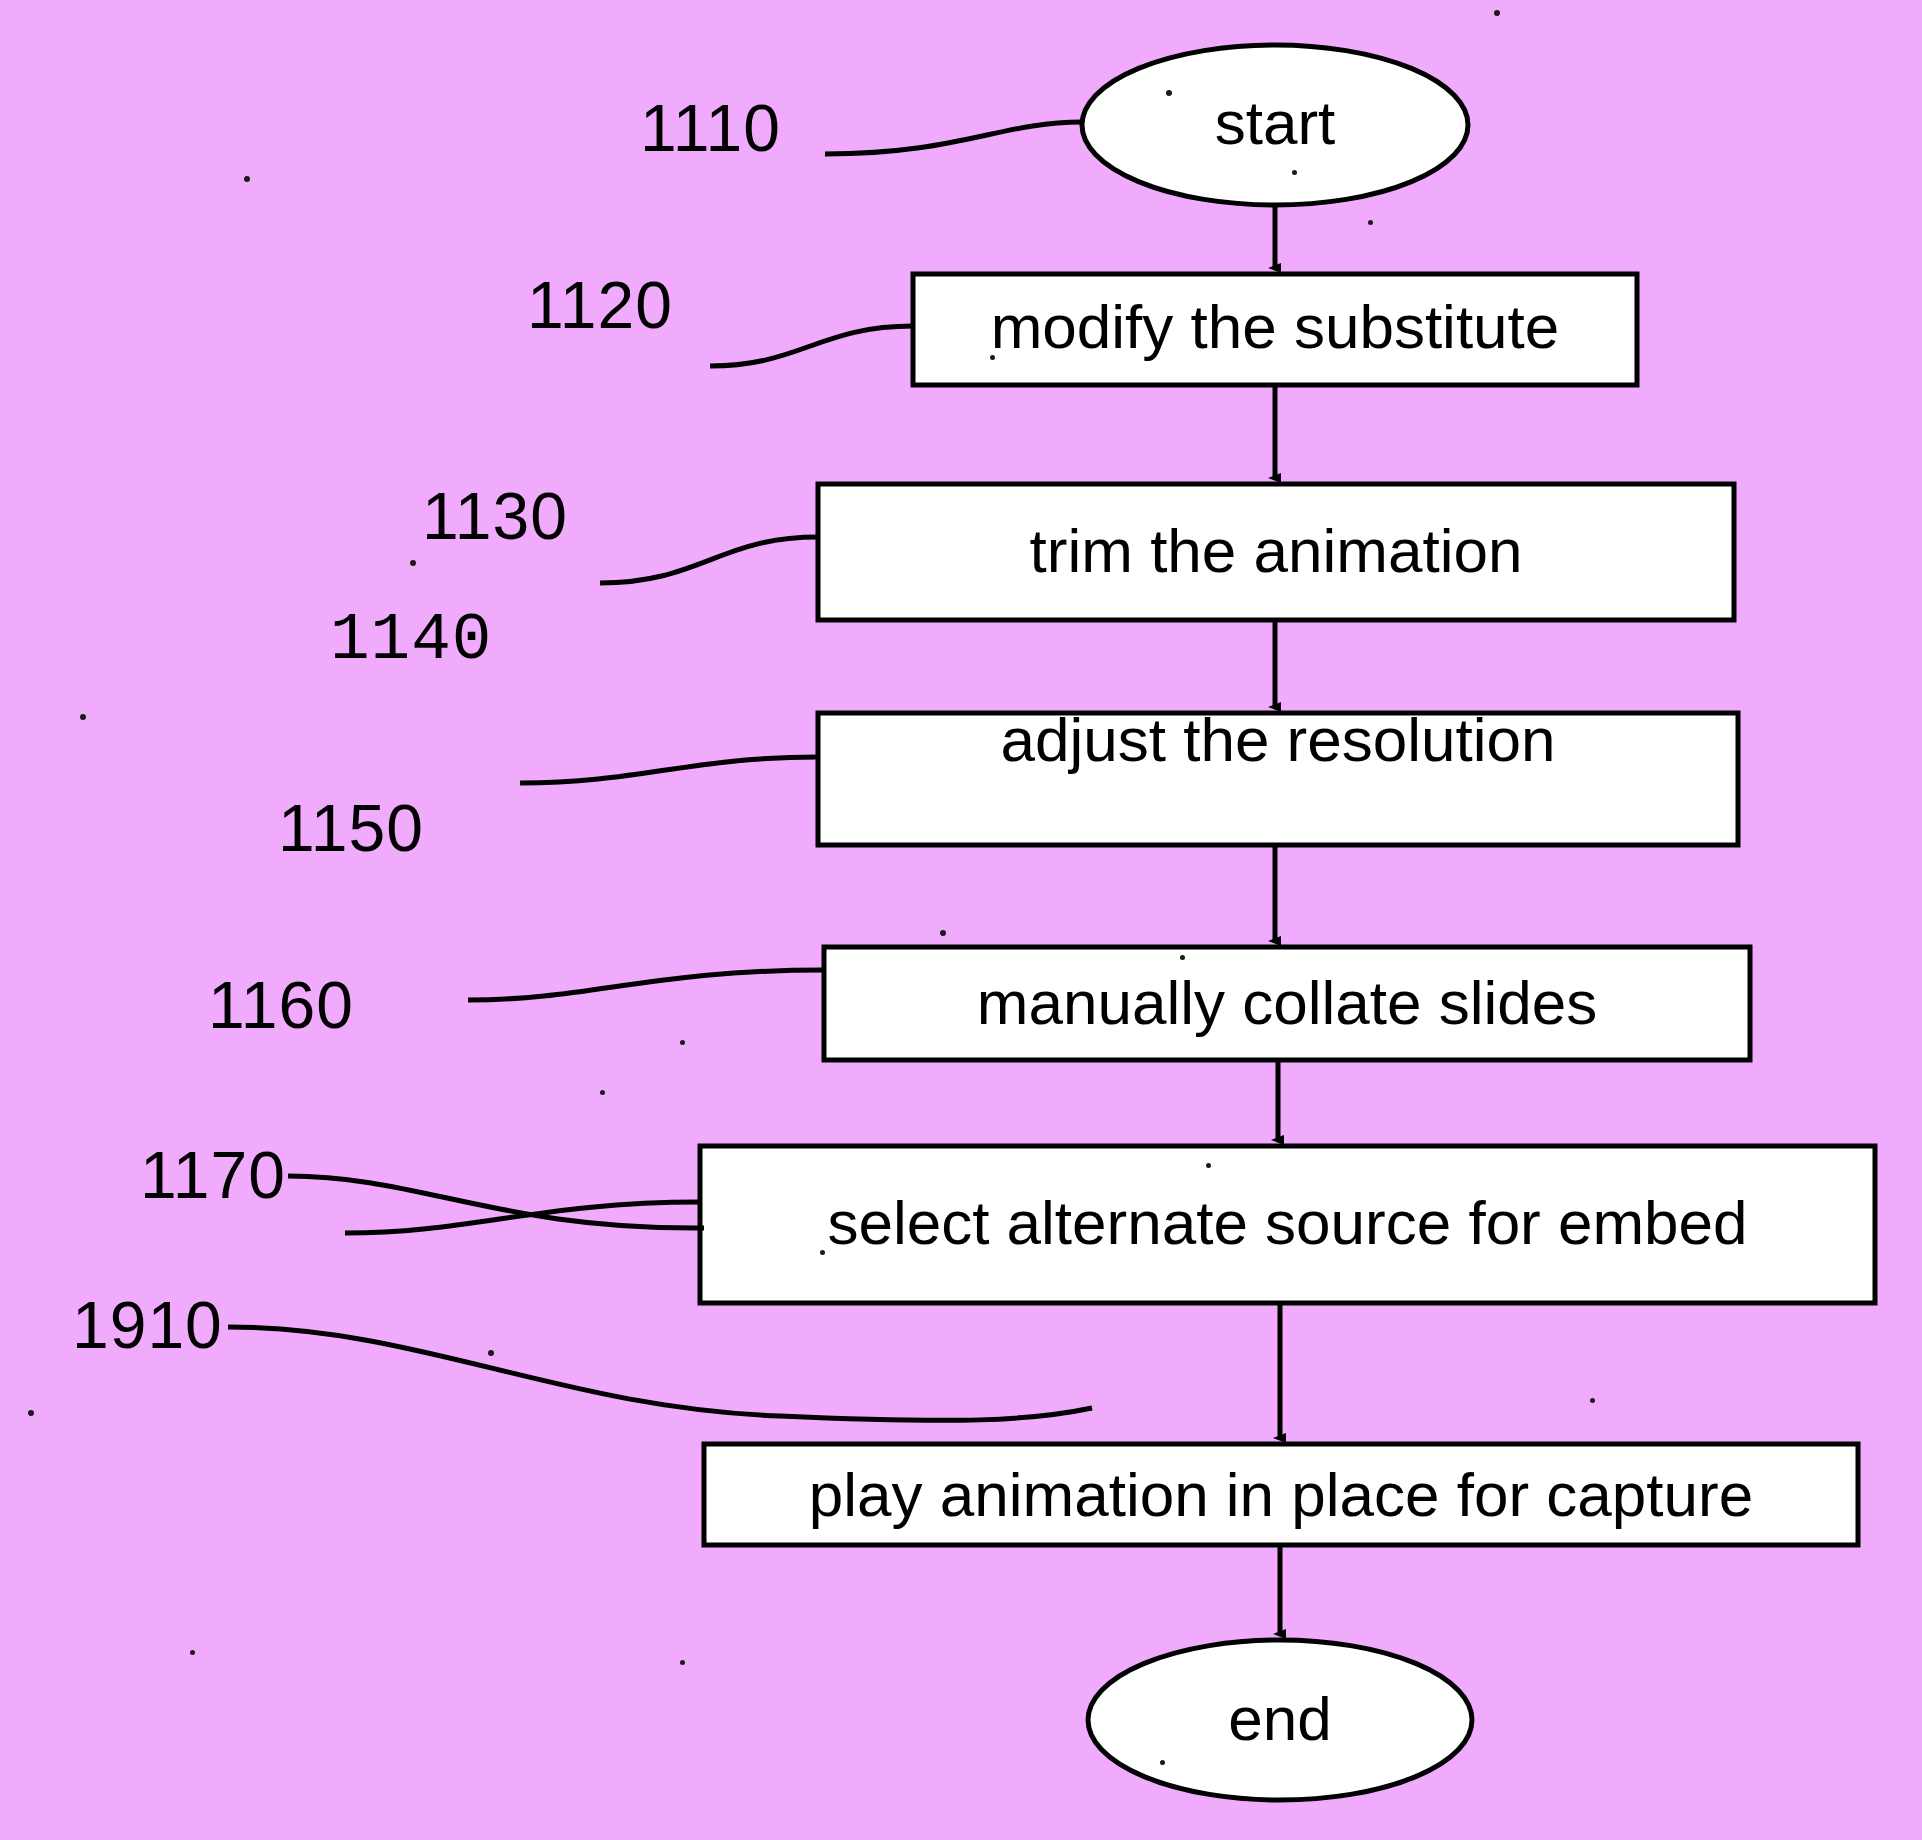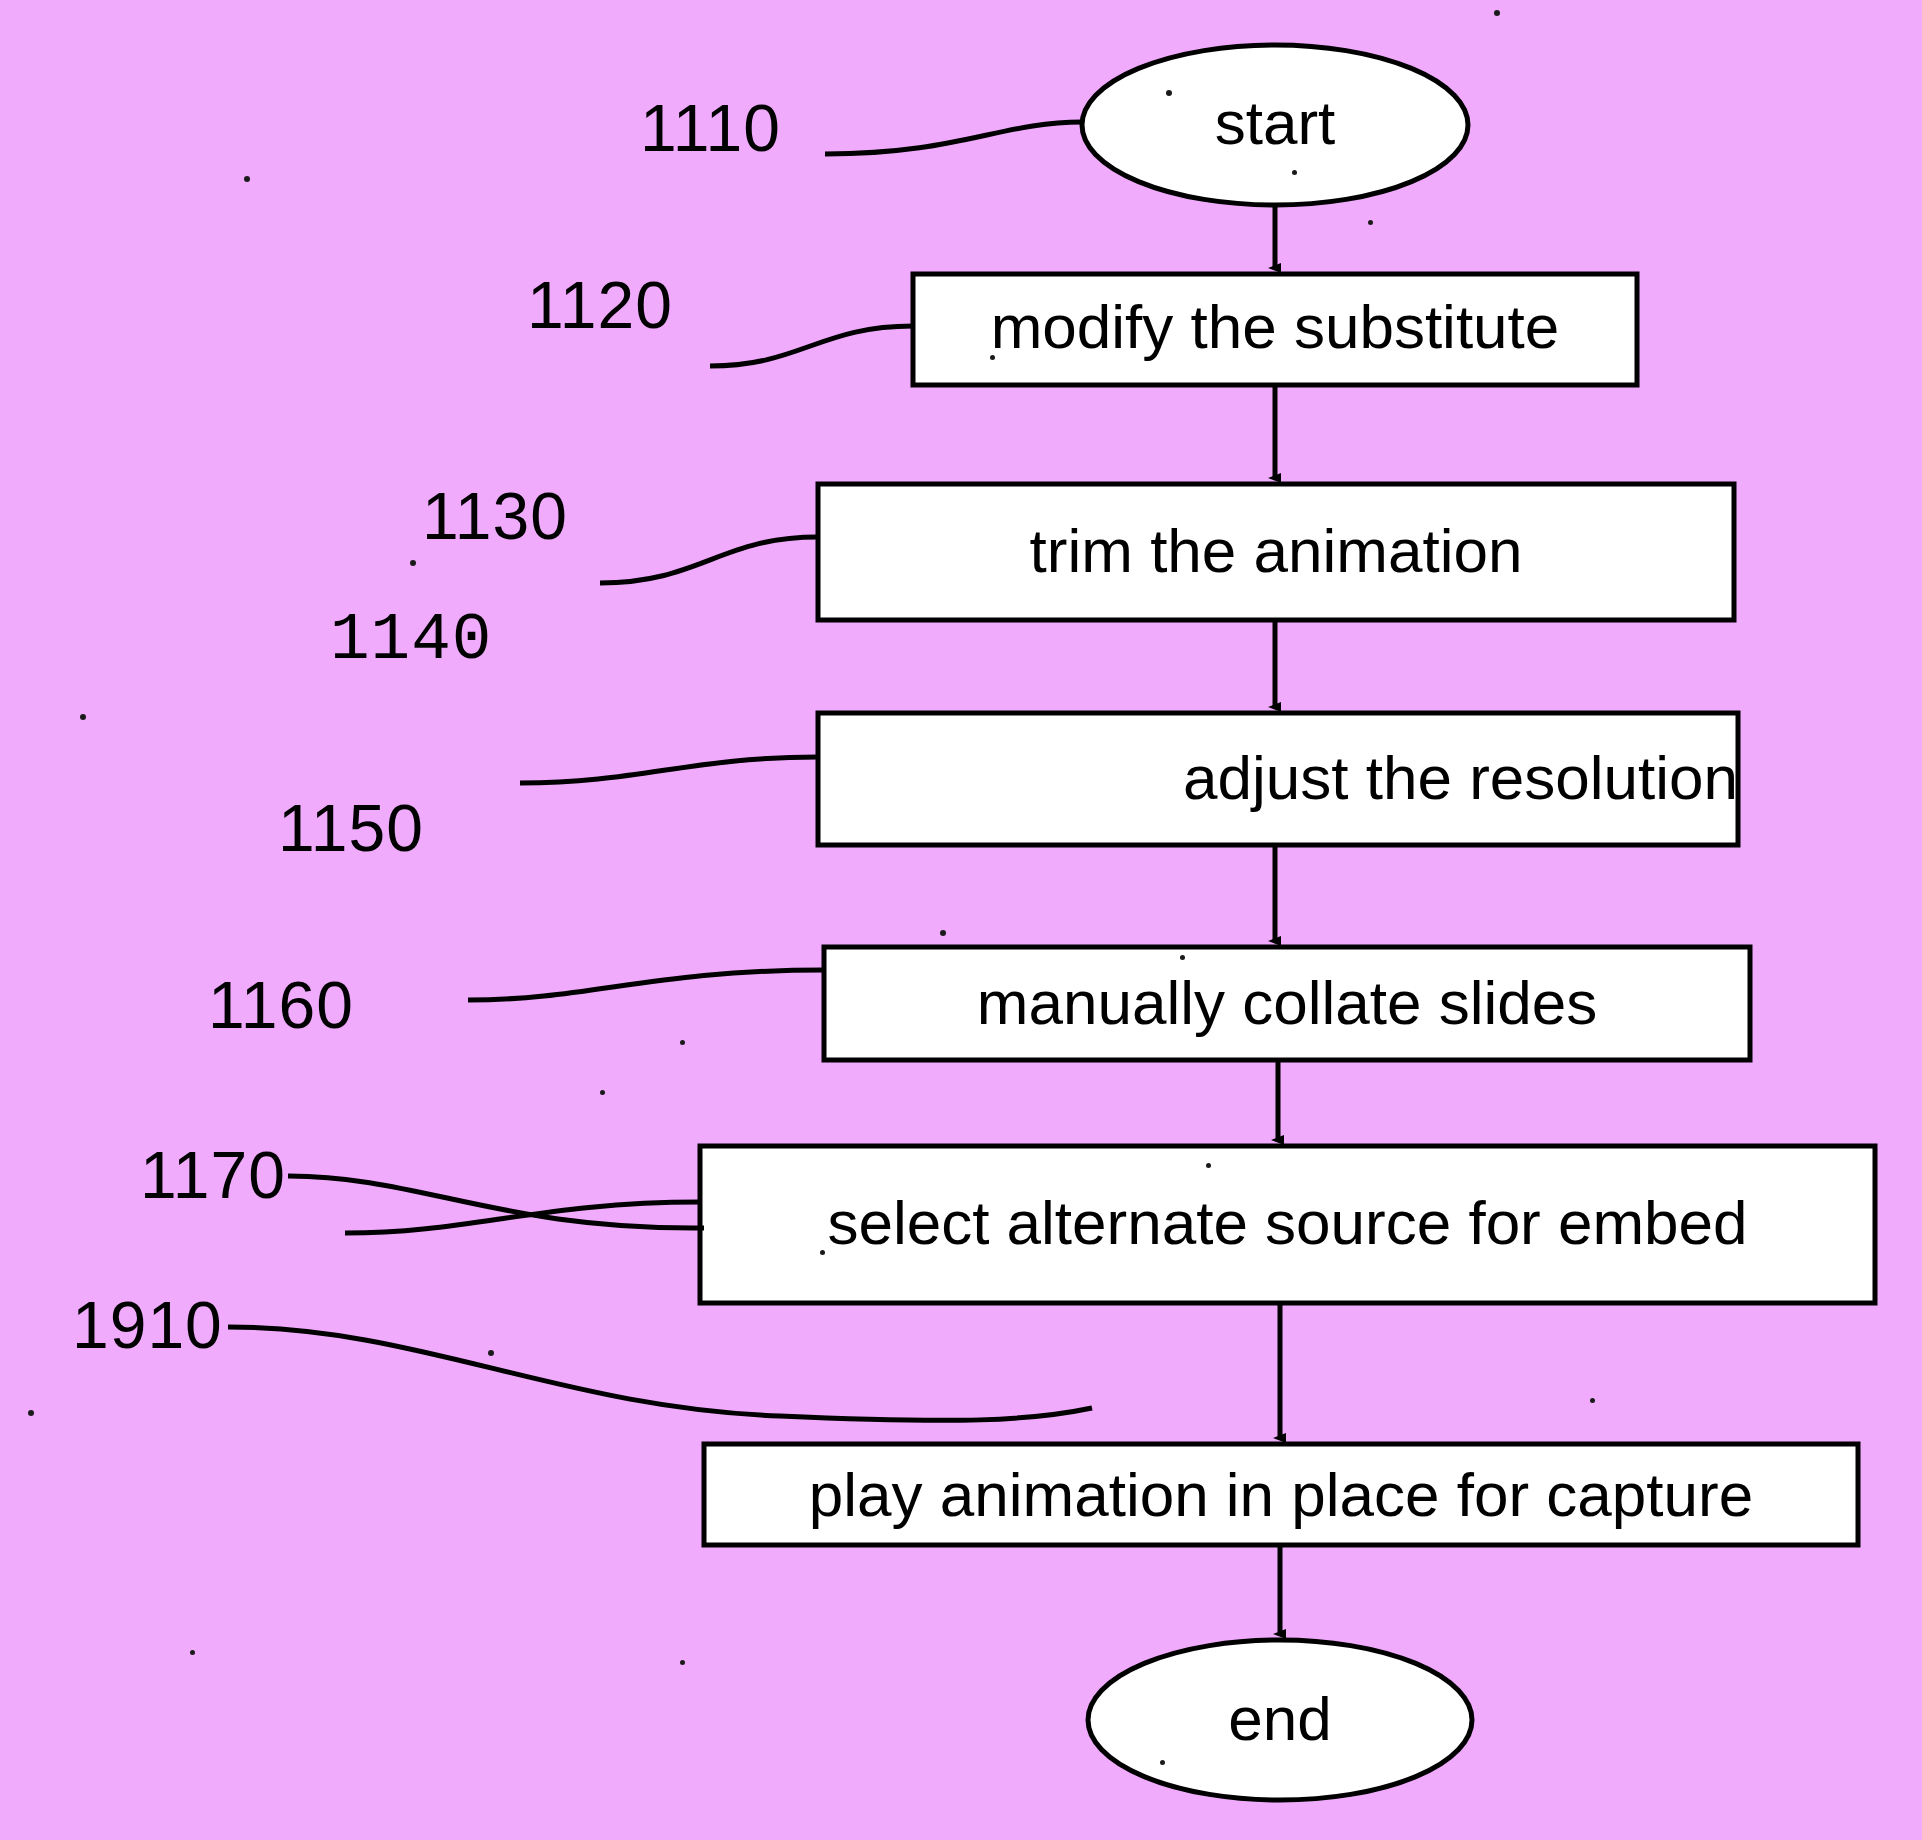--- a/index.html
+++ b/index.html
@@ -128,21 +128,21 @@
   <div class="ref-label" style="left:140px; top:1142px;">1170</div>
 
   <div class="ref-label" style="left:72px; top:1292px;">1910</div>
 
   <div class="node-text process-text" style="left:913px; top:296px; width:724px;">modify the substitute</div>
 
   <div class="node-text terminal-text" style="left:1082px; top:92px; width:386px;">start</div>
 
   <div class="node-text process-text" style="left:818px; top:520px; width:916px;">trim the animation</div>
 
-  <div class="node-text process-text" style="left:818px; top:747px; width:920px;text-align:right;">adjust the resolution</div>
+  <div class="node-text process-text" style="left:818px; top:709px; width:920px;">adjust the resolution</div>
 
   <div class="node-text process-text" style="left:824px; top:972px; width:926px;">manually collate slides</div>
 
   <div class="node-text process-text" style="left:700px; top:1192px; width:1175px;">select alternate source for embed</div>
 
   <div class="node-text process-text" style="left:704px; top:1464px; width:1154px;">play animation in place for capture</div>
 
   <div class="node-text terminal-text" style="left:1088px; top:1688px; width:384px;">end</div>
 
   <div class="speck" style="left:1494px; top:10px; width:6px; height:6px;"></div>

